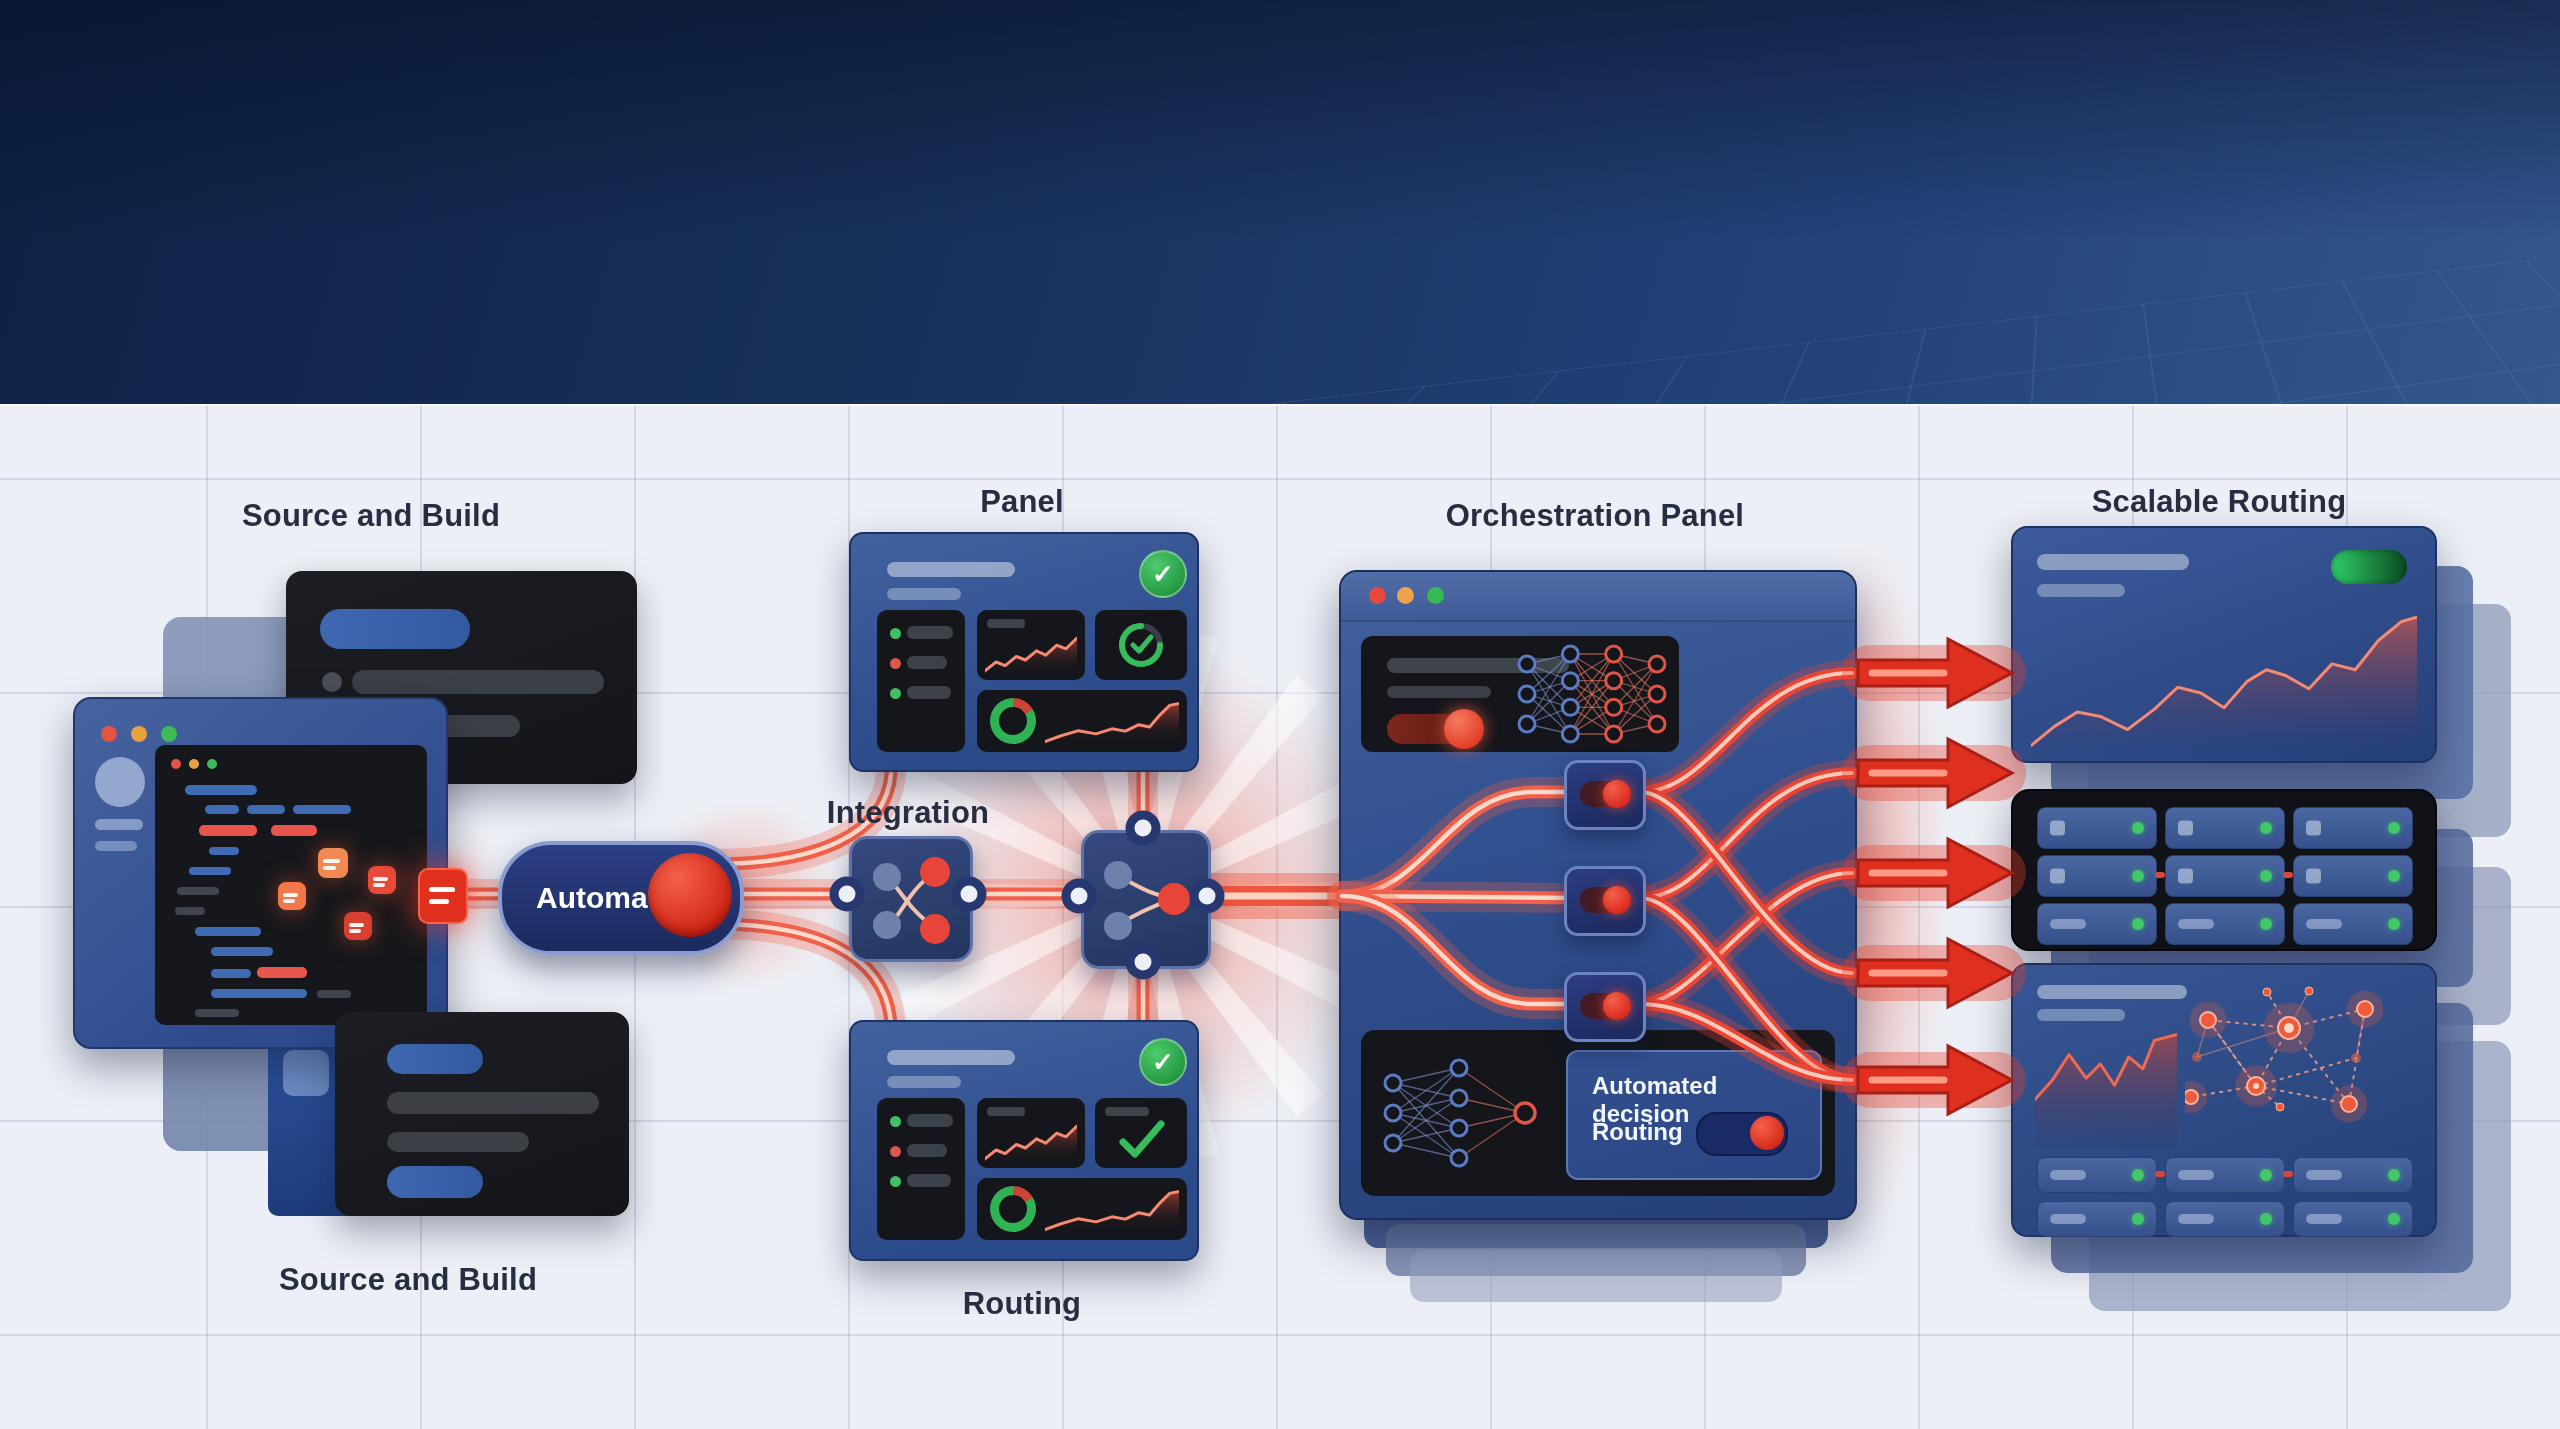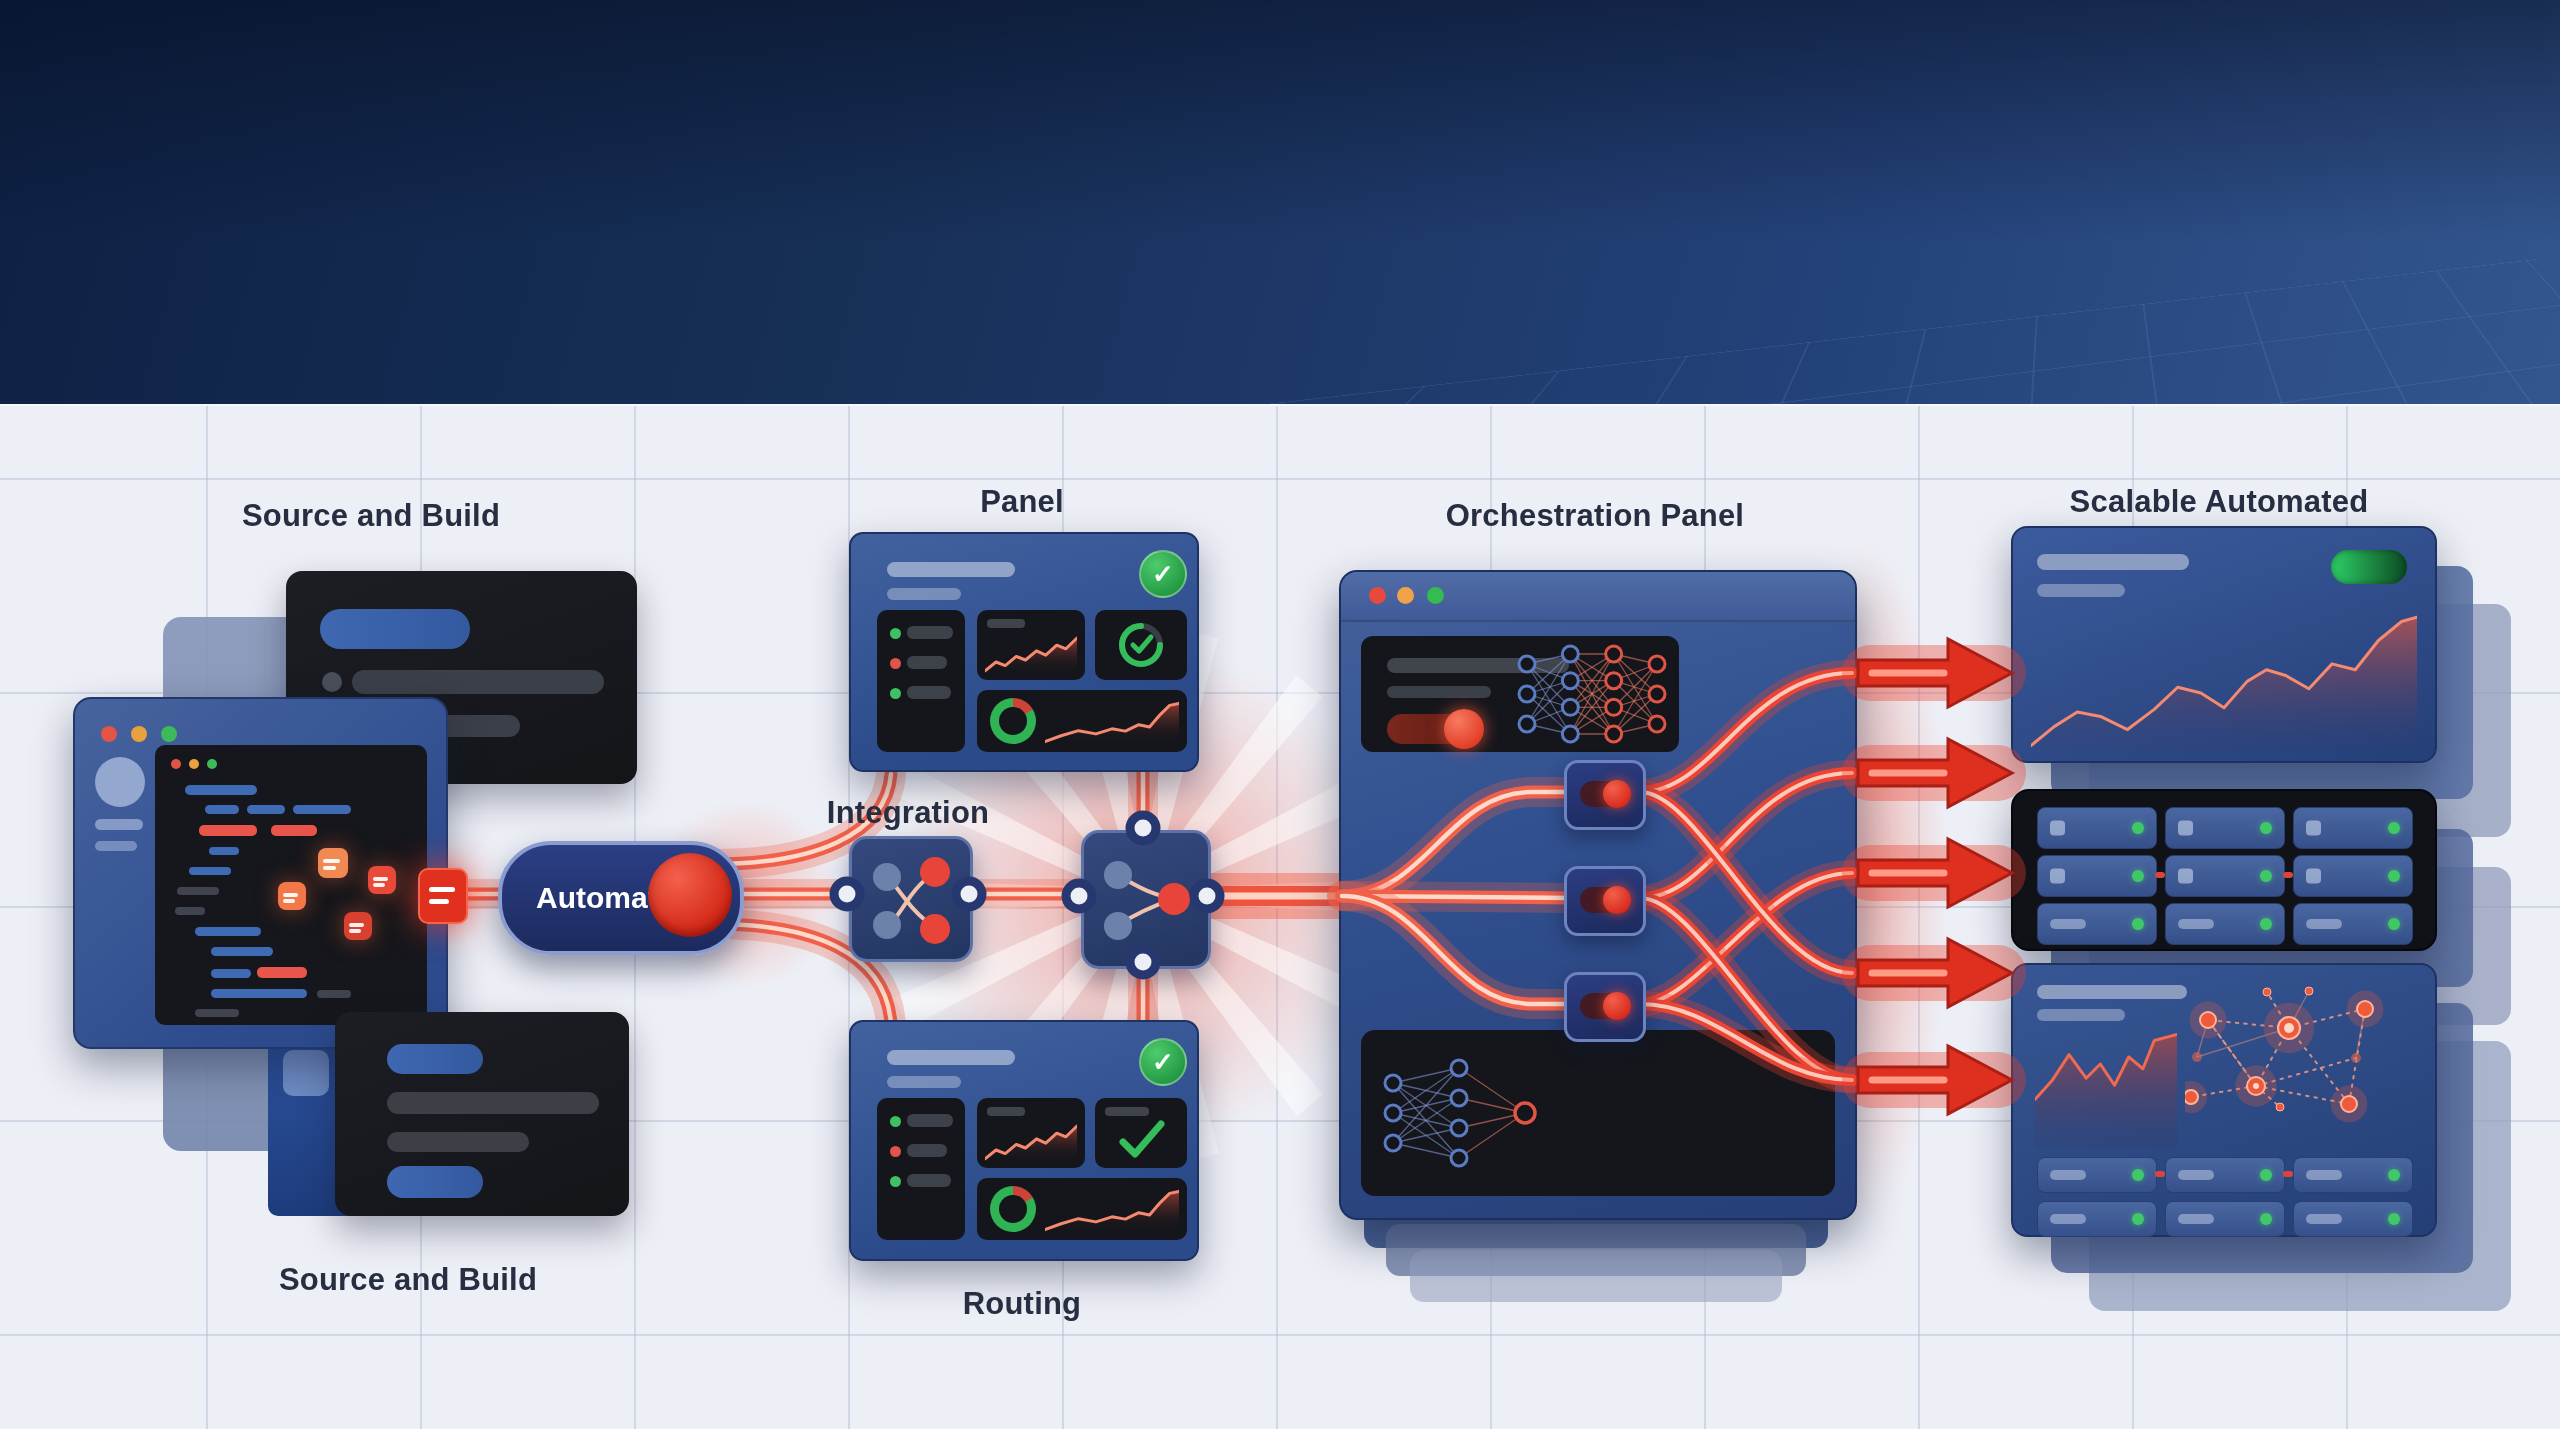--- a/index.html
+++ b/index.html
@@ -518,20 +518,27 @@
         <line x1="80" y1="118" x2="146" y2="73" stroke="rgba(228,122,100,.6)" stroke-width="1.3"></line>
         <circle cx="14" cy="43" r="8" fill="#14161c" stroke="#5b7cc4" stroke-width="3"></circle>
         <circle cx="14" cy="73" r="8" fill="#14161c" stroke="#5b7cc4" stroke-width="3"></circle>
         <circle cx="14" cy="103" r="8" fill="#14161c" stroke="#5b7cc4" stroke-width="3"></circle>
         <circle cx="80" cy="28" r="8" fill="#14161c" stroke="#5b7cc4" stroke-width="3"></circle>
         <circle cx="80" cy="58" r="8" fill="#14161c" stroke="#5b7cc4" stroke-width="3"></circle>
         <circle cx="80" cy="88" r="8" fill="#14161c" stroke="#5b7cc4" stroke-width="3"></circle>
         <circle cx="80" cy="118" r="8" fill="#14161c" stroke="#5b7cc4" stroke-width="3"></circle>
         <circle cx="146" cy="73" r="10" fill="#14161c" stroke="#e05546" stroke-width="3.5"></circle>
       </svg>
+    <div class="route-card">
+      <div class="t1">Automated decision</div>
+      <div class="t2">Routing</div>
+      <div class="route-toggle">
+          <div class="knob"></div>
+        </div>
+    </div>
   </div>
 </div>
 
 <svg class="z4" width="2560" height="1429" viewBox="0 0 2560 1429">
   <g>
 
   <path d="M 1342 896 C 1426 896, 1448 792, 1532 792 L 1570 792" class="fl n-glow"></path>
       <path d="M 1342 896 C 1426 896, 1448 792, 1532 792 L 1570 792" class="fl n-body"></path>
       <path d="M 1342 896 C 1426 896, 1448 792, 1532 792 L 1570 792" class="fl n-core"></path>
       <path d="M 1342 896 L 1570 898" class="fl n-glow"></path>
@@ -749,15 +756,15 @@
         <div class="srv-icon-pill"></div>
         <div class="srv-dot"></div>
       </div>
     </div>
 </div>
 
 <div class="diagram-label" style="left:371px;top:498px">Source and Build</div>
 <div class="diagram-label" style="left:1022px;top:484px">Panel</div>
 <div class="diagram-label" style="left:908px;top:795px">Integration</div>
 <div class="diagram-label" style="left:1595px;top:498px">Orchestration Panel</div>
-<div class="diagram-label" style="left:2219px;top:484px">Scalable Automated</div>
+<div class="diagram-label" style="left:2219px;top:484px">Scalable Routing</div>
 <div class="diagram-label" style="left:1022px;top:1286px">Routing</div>
 <div class="diagram-label" style="left:408px;top:1262px">Source and Build</div>
 
 </body></html>

